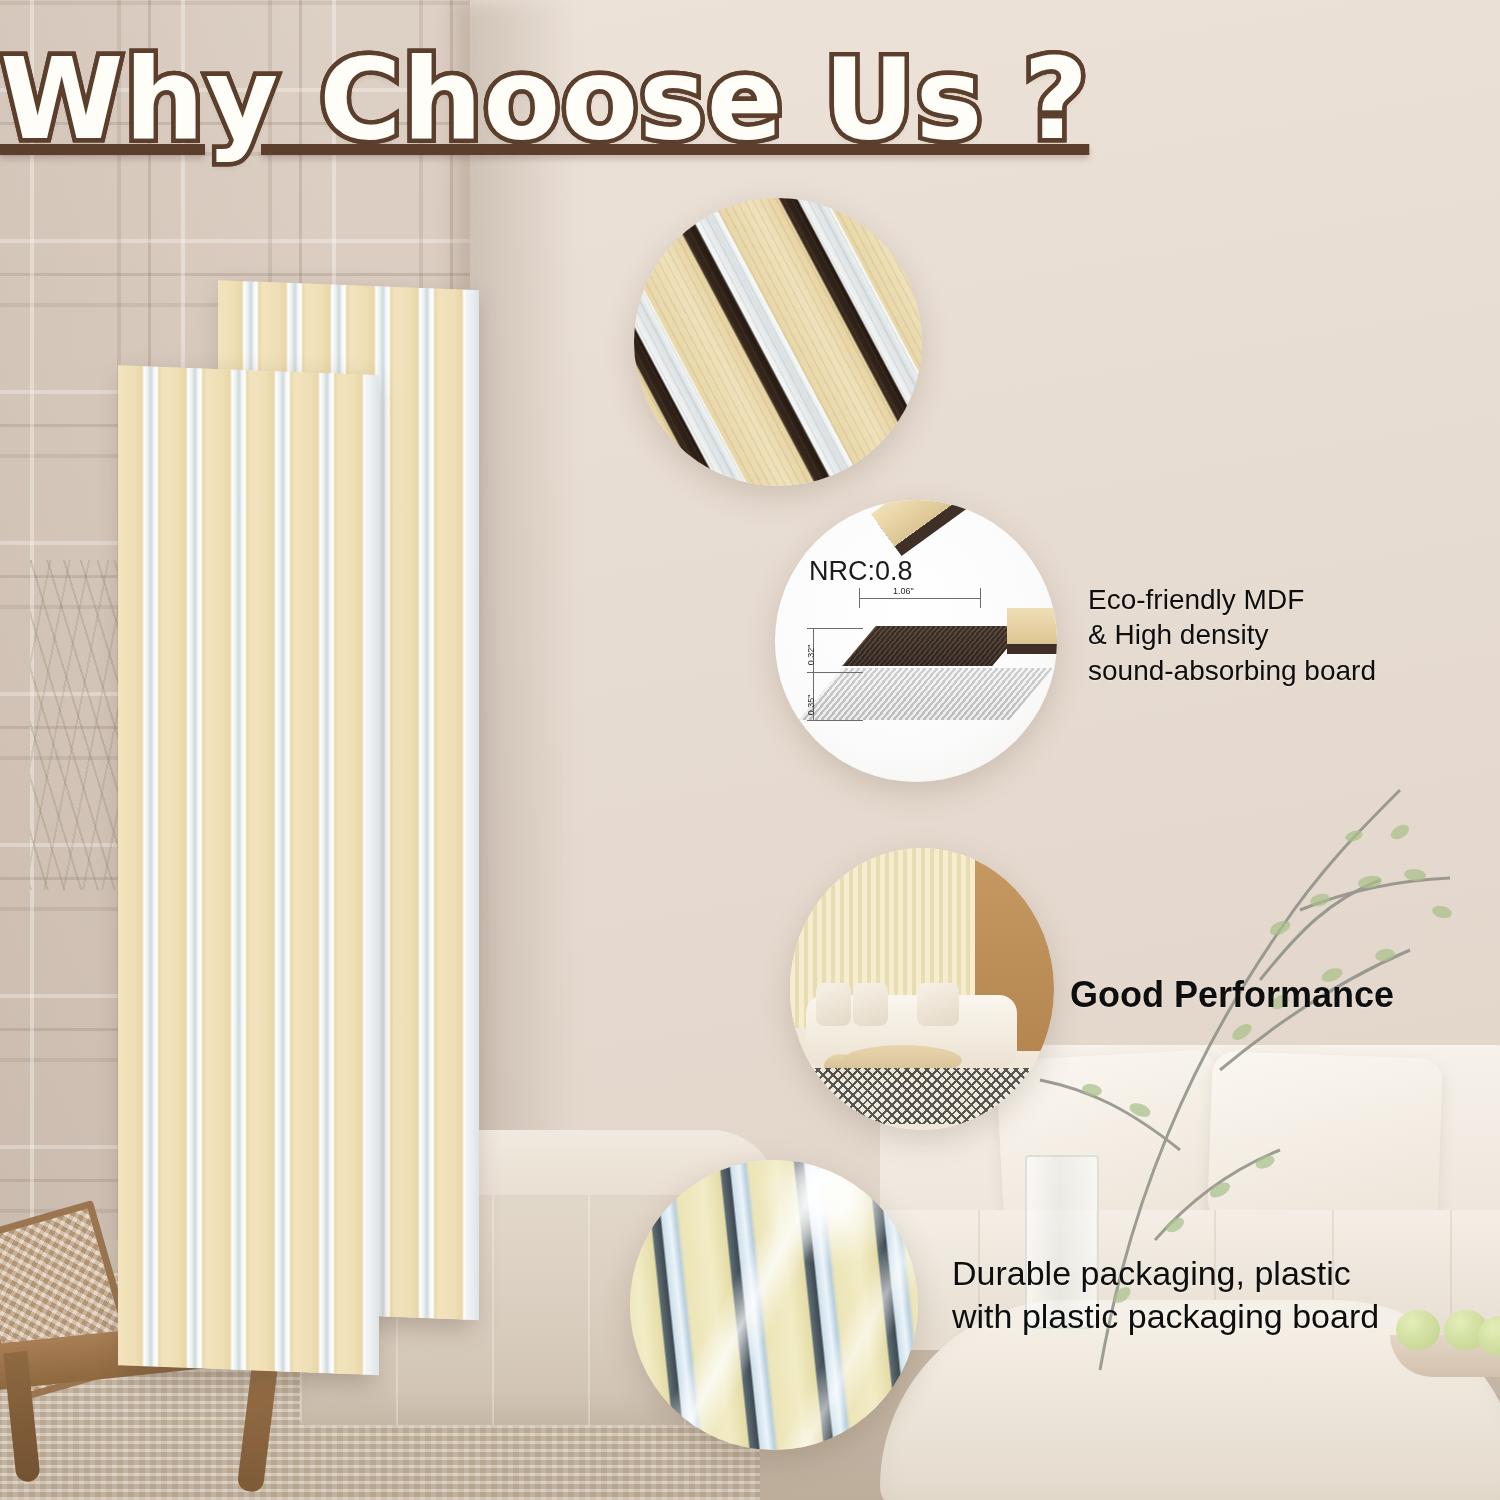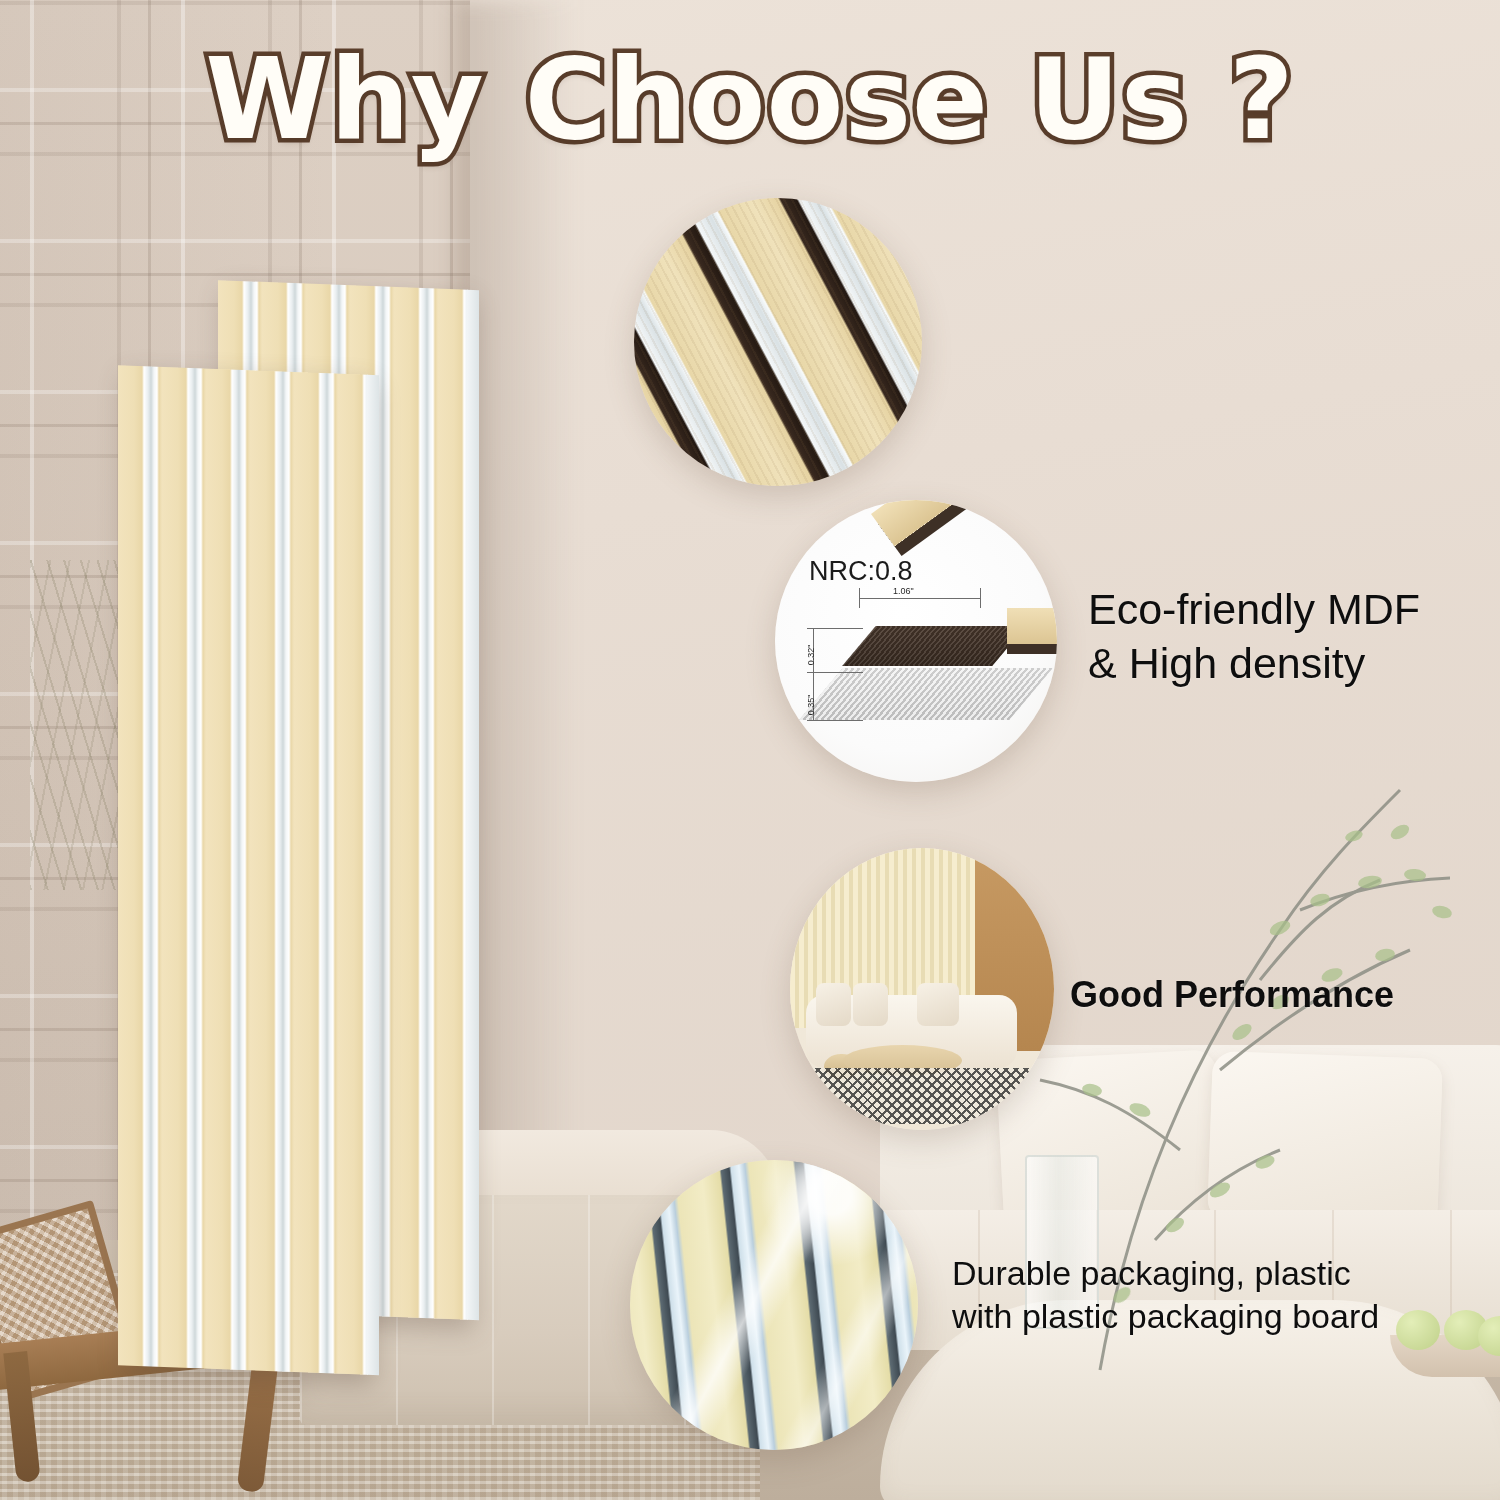--- a/index.html
+++ b/index.html
@@ -176,28 +176,29 @@
   }
   .panel-edge{
     position:absolute;top:0;width:12px;height:100%;
     background:linear-gradient(90deg,#f2f5f6,#dde4e6);
   }
   .panel-a .panel-edge{right:-11px;}
   .panel-b .panel-edge{right:-11px;}
 
   
   .title{
-    position:absolute;left:0;top:34px;width:1500px;text-align:center;
+    position:absolute;left:0;top:34px;width:1500px;text-align:left;
     font-size:112px;font-weight:700;letter-spacing:1px;
     font-family:"DejaVu Sans","Liberation Sans",sans-serif;
     color:#fffdf7;
     -webkit-text-stroke:9px #5b3f2c;
     paint-order:stroke fill;
     text-shadow:0 4px 6px rgba(70,45,30,.22);
     z-index:40;
+    text-decoration:underline;
   }
 
   
   .feature{position:absolute;z-index:30;}
   .circle{
     position:relative;border-radius:50%;overflow:hidden;
     box-shadow:0 10px 30px rgba(110,88,70,.22);
   }
   .f-text{
     position:absolute;
@@ -419,23 +420,24 @@
         <div class="rule" style="left:32px;top:128px;width:56px;height:1px;"></div>
         <div class="rule" style="left:32px;top:172px;width:56px;height:1px;"></div>
         <div class="dim h1">0.32"</div>
 
         <div class="rule" style="left:38px;top:172px;width:1px;height:48px;"></div>
         <div class="rule" style="left:32px;top:220px;width:56px;height:1px;"></div>
         <div class="dim h2">0.35"</div>
       </div>
     </div>
   </div>
-  <div class="f-text" style="left:1088px;top:582px;font-size:43px;">
+  <div class="f-text" style="left:1088px;top:582px;font-size:28px;">
     <span class="ln">Eco-friendly MDF</span>
     <span class="ln">&amp; High density</span>
+    <span class="ln">sound-absorbing board</span>
   </div>
 
   <div class="feature" style="left:790px;top:848px;">
     <div class="circle" style="width:264px;height:282px;">
       <div class="c3-art">
         <div class="c3-wall"></div>
         <div class="c3-side"></div>
         <div class="c3-sofa"></div>
         <div class="c3-pil p1"></div>
         <div class="c3-pil p2"></div>

